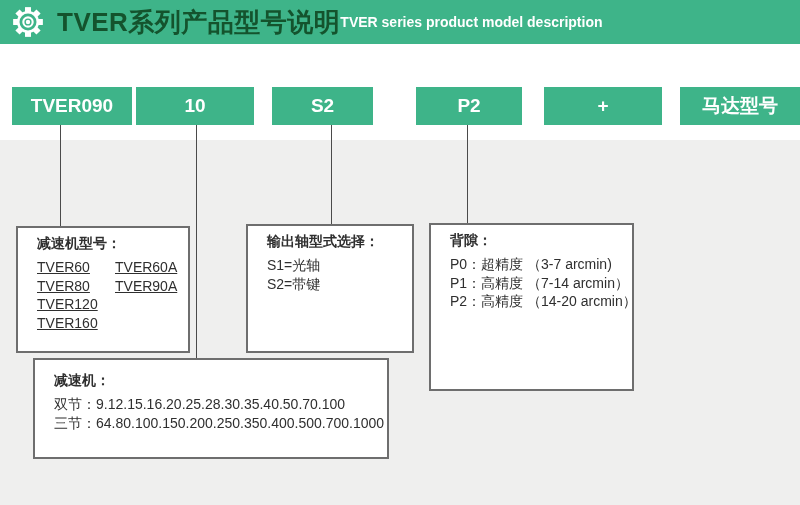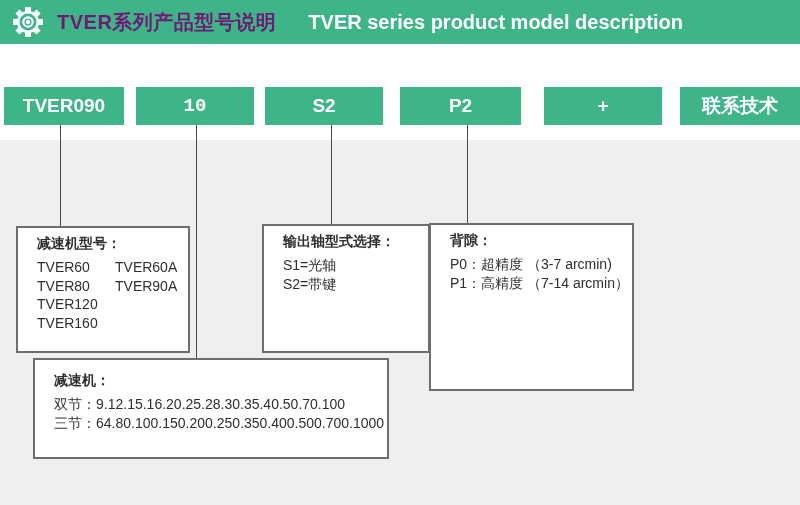--- a/index.html
+++ b/index.html
@@ -13,48 +13,48 @@
 
   
   .header {
     position: absolute; left: 0; top: 0;
     width: 800px; height: 44px;
     background: #3EB489;
     display: flex; align-items: center;
   }
   .gear { margin-left: 11px; width: 34px; height: 34px; flex: 0 0 auto; }
   .title-zh {
-    color: #701a75; font-weight: bold; font-size: 20px;
+    color: #14532d; font-weight: bold; font-size: 26px;
     margin-left: 12px; letter-spacing: 0.5px; white-space: nowrap;
   }
   .title-en {
-    color: #ffffff; font-weight: bold; font-size: 20px;
-    margin-left: 32px; white-space: nowrap;
+    color: #ffffff; font-weight: bold; font-size: 14px;
+    white-space: nowrap;
   }
 
   
   .gray-bg {
     position: absolute; left: 0; top: 140px;
     width: 800px; height: 365px;
     background: #EFEFEE;
   }
 
   
   .chip {
     position: absolute; top: 87px;
     width: 120px; height: 38px;
     background: #3EB489;
     color: #ffffff; font-weight: bold; font-size: 19px;
     display: flex; align-items: center; justify-content: center;
     white-space: nowrap;
   }
-  .chip-0 { left: 4px; }
-  .chip-1 { left: 136px; width: 118px; font-family: Liberation Mono, monospace; }
-  .chip-2 { left: 265px; width: 118px; }
-  .chip-3 { left: 400px; width: 121px; }
+  .chip-0 { left: 12px; }
+  .chip-1 { left: 136px; width: 118px; }
+  .chip-2 { left: 272px; width: 101px; }
+  .chip-3 { left: 416px; width: 106px; }
   .chip-4 { left: 544px; width: 118px; }
   .chip-5 { left: 680px; }
 
   
   .vline {
     position: absolute; top: 125px; width: 1px;
     background: #4A4A4A;
   }
   .vline-1 { left: 60px;  height: 101px; }
   .vline-2 { left: 196px; height: 233px; }
@@ -65,29 +65,29 @@
   .infobox {
     position: absolute;
     background: #ffffff;
     border: 2px solid #6E6E6E;
     box-sizing: border-box;
     padding: 6px 6px 0 19px;
     color: #2F2F2F;
     overflow: hidden;
   }
   .box-1 { left: 16px;  top: 226px; width: 174px; height: 127px; }
-  .box-2 { left: 246px; top: 224px; width: 168px; height: 129px; margin-left: 16px; }
+  .box-2 { left: 246px; top: 224px; width: 168px; height: 129px; }
   .box-3 { left: 429px; top: 223px; width: 205px; height: 168px; }
   .box-4 { left: 16px;  top: 358px; width: 356px; height: 101px; padding-top: 11px; margin-left: 17px; }
   .box-title {
     font-weight: bold; font-size: 14px; line-height: 19px;
     margin-bottom: 5px; white-space: nowrap;
   }
   .box-item { font-size: 14px; line-height: 18.5px; white-space: nowrap; }
-  .two-col { display: flex; }
+  .two-col { display: flex; text-decoration: underline; }
   .two-col .c1 { width: 78px; flex: 0 0 aupx; }
 </style>
 </head>
 <body>
 
 <div class="header">
   <svg class="gear" viewBox="0 0 40 40">
     <g stroke="#ffffff" stroke-width="7">
       <line x1="2.5" y1="20" x2="37.5" y2="20"></line>
       <line x1="2.5" y1="20" x2="37.5" y2="20" transform="rotate(45 20 20)"></line>
@@ -103,21 +103,21 @@
   <span class="title-en">TVER series product model description</span>
 </div>
 
 <div class="gray-bg"></div>
 
 <div class="chip chip-0">TVER090</div>
 <div class="chip chip-1">10</div>
 <div class="chip chip-2">S2</div>
 <div class="chip chip-3">P2</div>
 <div class="chip chip-4">+</div>
-<div class="chip chip-5">联系技术</div>
+<div class="chip chip-5">马达型号</div>
 
 <div class="vline vline-1"></div>
 <div class="vline vline-2"></div>
 <div class="vline vline-3"></div>
 <div class="vline vline-4"></div>
 
 <div class="infobox box-1">
   <div class="box-title">减速机型号：</div>
   <div class="box-item two-col">
     <span class="c1">TVER60</span>
@@ -140,19 +140,20 @@
 <div class="infobox box-2">
   <div class="box-title">输出轴型式选择：</div>
   <div class="box-item">S1=光轴</div>
   <div class="box-item">S2=带键</div>
 </div>
 
 <div class="infobox box-3">
   <div class="box-title">背隙：</div>
   <div class="box-item">P0：超精度 （3-7 arcmin)</div>
   <div class="box-item">P1：高精度 （7-14 arcmin）</div>
+  <div class="box-item">P2：高精度 （14-20 arcmin）</div>
 </div>
 
 <div class="infobox box-4">
   <div class="box-title">减速机：</div>
   <div class="box-item">双节：9.12.15.16.20.25.28.30.35.40.50.70.100</div>
   <div class="box-item">三节：64.80.100.150.200.250.350.400.500.700.1000</div>
 </div>
 
 </body></html>

